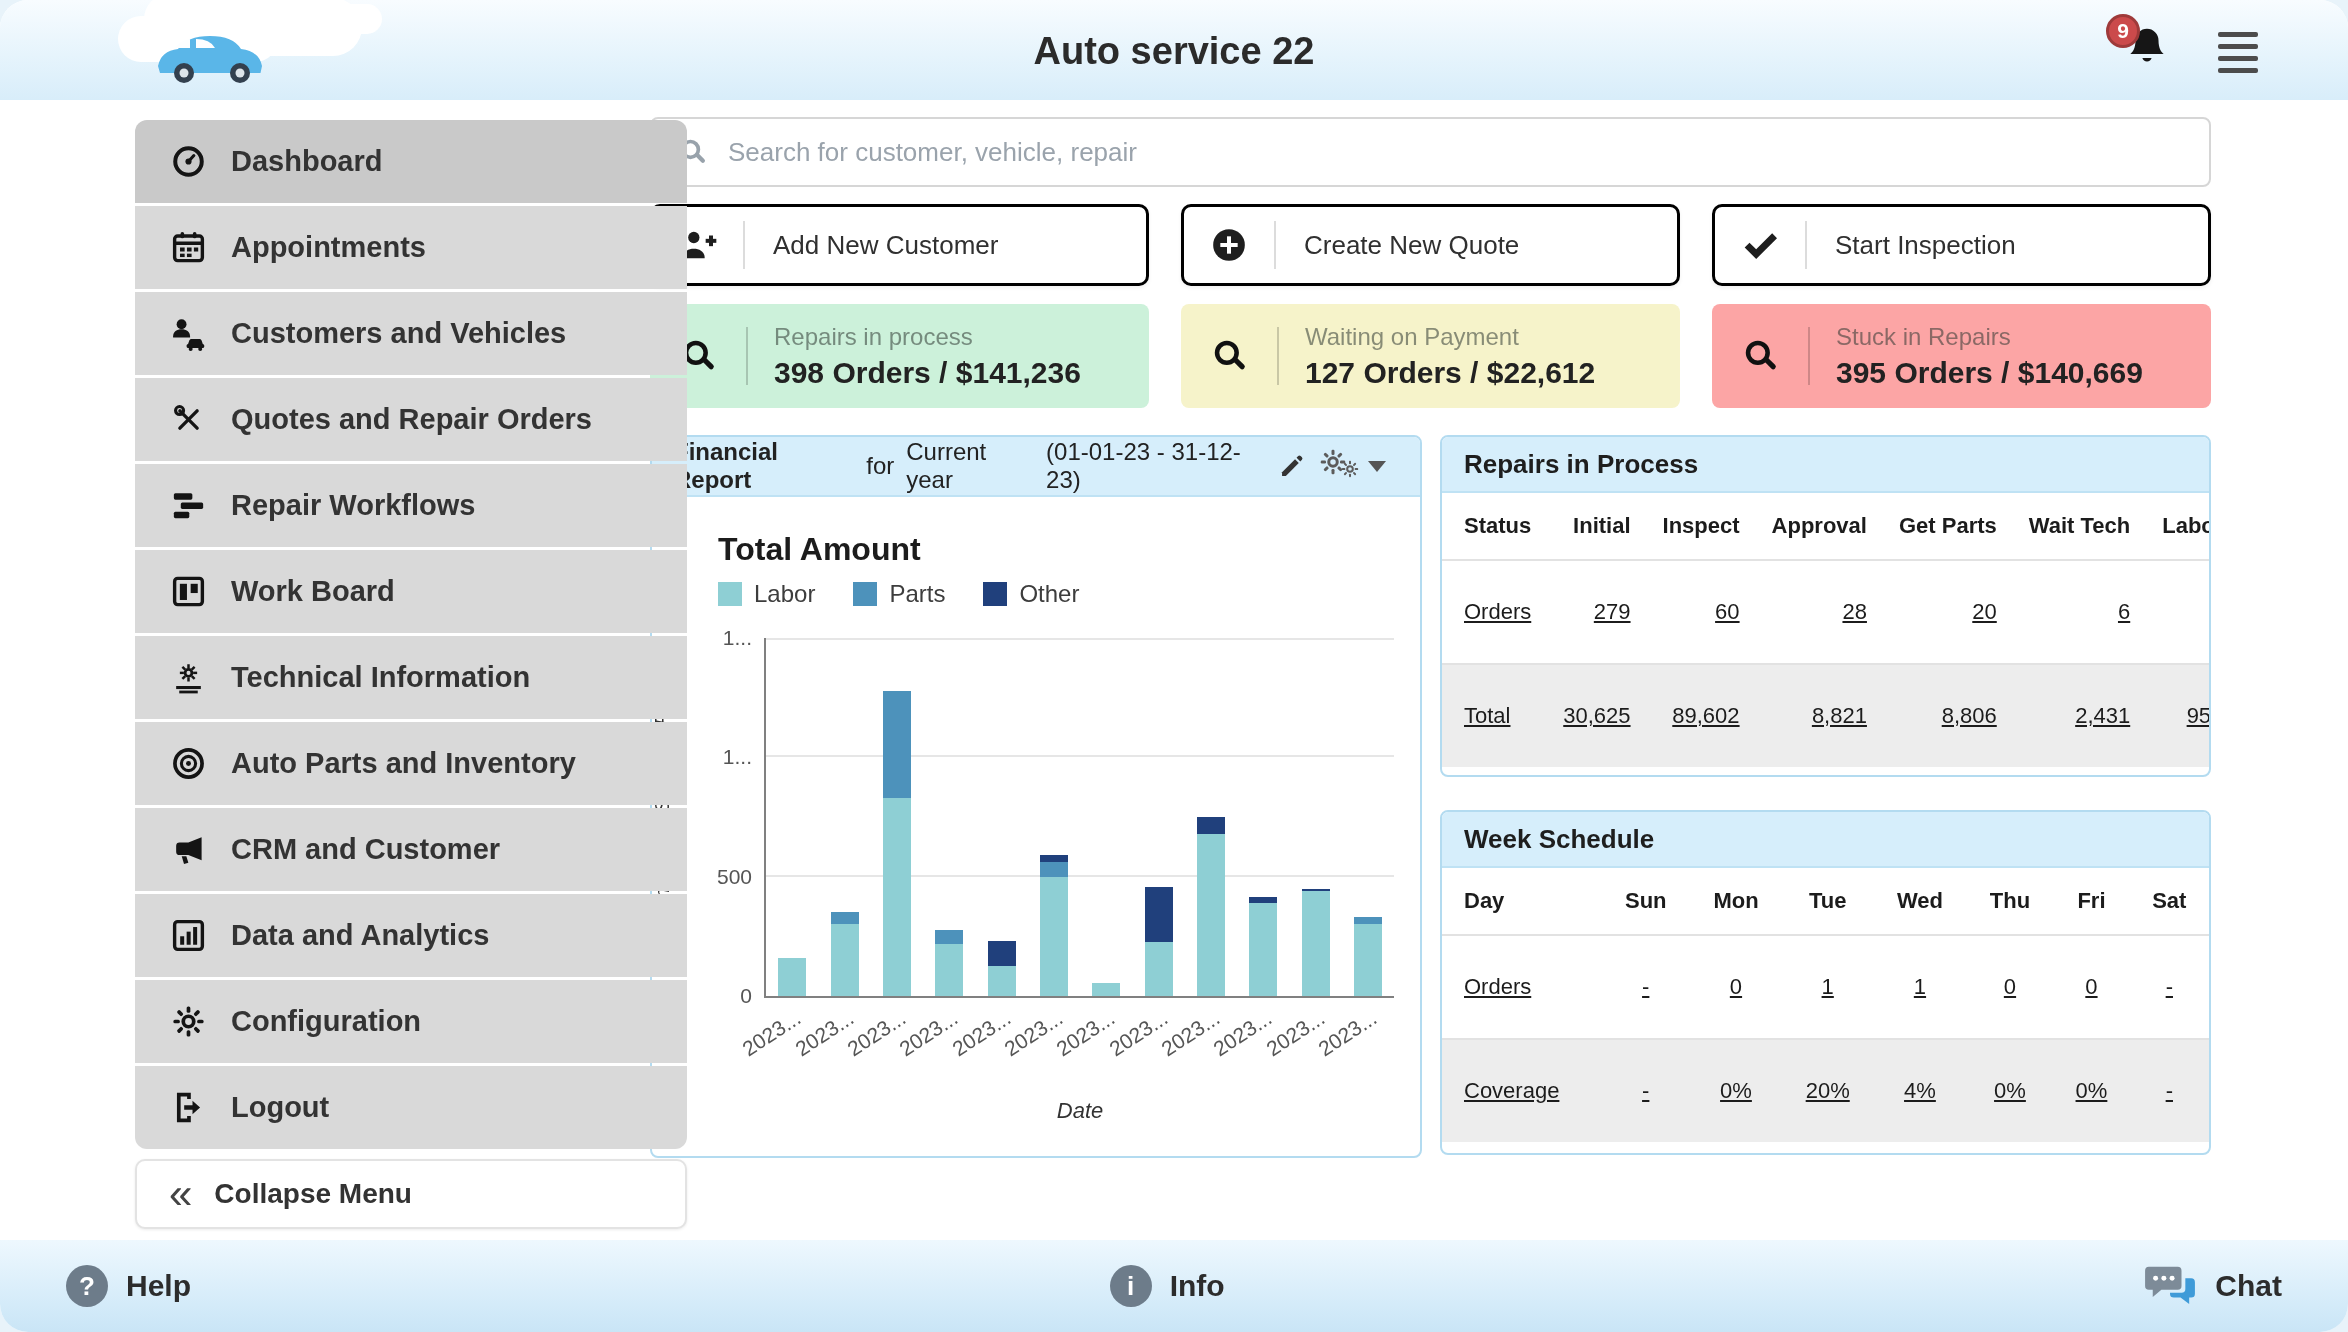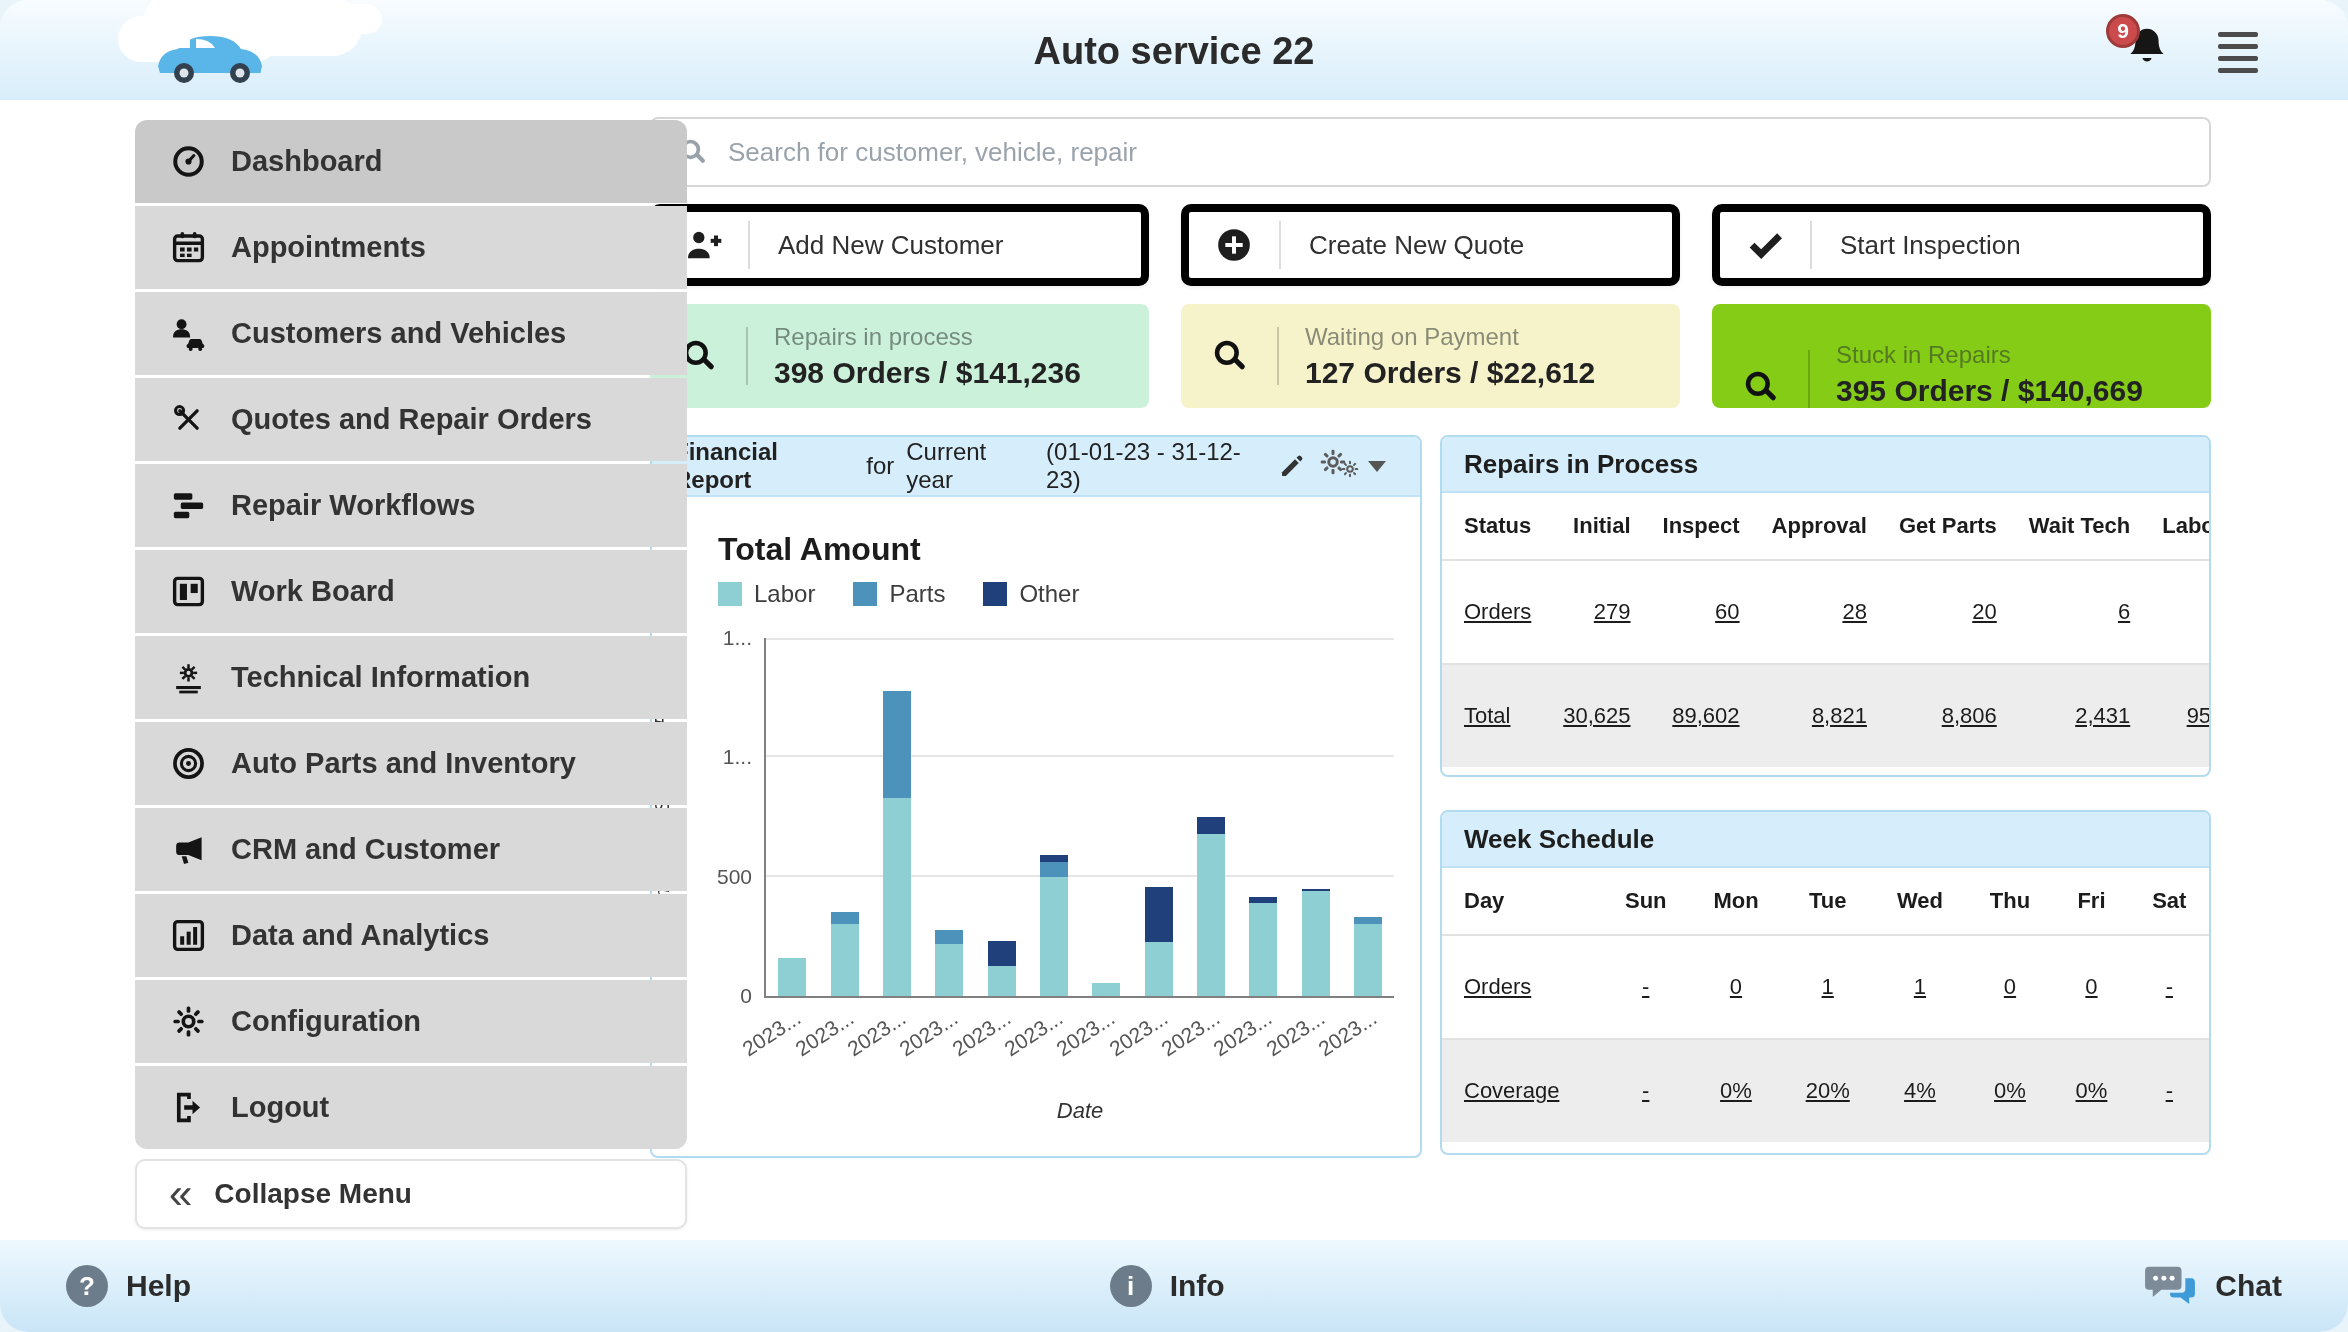--- a/index.html
+++ b/index.html
@@ -46,21 +46,21 @@
   
   .search-bar { position:absolute; left:650px; top:117px; width:1561px; height:70px; background:#fff;
     border:2px solid #d6d6d6; border-radius:8px; display:flex; align-items:center; padding:0 24px; }
   .search-ic { color:#98a2ab; margin-right:18px; display:flex; }
   .search-ic svg { width:34px; height:34px; }
   .search-input { flex:1; border:none; outline:none; font-size:26px; color:#333;
     font-family:inherit; background:transparent; }
   .search-input::placeholder { color:#9aa3ac; }
 
   .actions { position:absolute; left:650px; top:204px; width:1561px; height:82px; display:flex; gap:32px; }
-  .action-btn { flex:1; display:flex; align-items:center; background:#fff; border:8px solid #000000;
+  .action-btn { flex:1; display:flex; align-items:center; background:#fff; border:3px solid #000000;
     border-radius:10px; box-shadow:0 2px 4px rgba(0,0,0,.06); cursor:pointer; }
   .action-icon-wrap { width:92px; height:48px; display:flex; align-items:center; justify-content:center;
     border-right:2px solid #dcdcdc; color:#1e1e1e; }
   .action-icon-wrap .icon { display:flex; }
   .action-icon-wrap svg { width:40px; height:40px; }
   .action-label { margin-left:28px; font-size:26px; color:#303030; }
 
   .cards { position:absolute; left:650px; top:304px; width:1561px; height:104px; display:flex; gap:32px; }
   .status-card { flex:1; display:flex; align-items:center; border-radius:8px; padding-left:28px; cursor:pointer; }
   .status-card .icon { color:#111; display:flex; }
@@ -385,21 +385,21 @@
             <circle cx="10.2" cy="10.2" r="5.6" fill="none" stroke="currentColor" stroke-width="2.6"></circle>
             <rect x="13.8" y="12.6" width="8.4" height="3" rx="1.5" transform="rotate(45 15 14)"></rect>
           </svg>
         </span>
         <span class="card-divider"></span>
         <div>
           <div class="card-title">Waiting on Payment</div>
           <div class="card-value">127 Orders / $22,612</div>
         </div>
       </div>
-      <div class="status-card" style="background: #84cc16; align-items: flex-end;">
+      <div class="status-card" style="background: #fca5a5;">
         <span class="icon">
           <svg viewBox="0 0 24 24">
             <circle cx="10.2" cy="10.2" r="5.6" fill="none" stroke="currentColor" stroke-width="2.6"></circle>
             <rect x="13.8" y="12.6" width="8.4" height="3" rx="1.5" transform="rotate(45 15 14)"></rect>
           </svg>
         </span>
         <span class="card-divider"></span>
         <div>
           <div class="card-title">Stuck in Repairs</div>
           <div class="card-value">395 Orders / $140,669</div>

